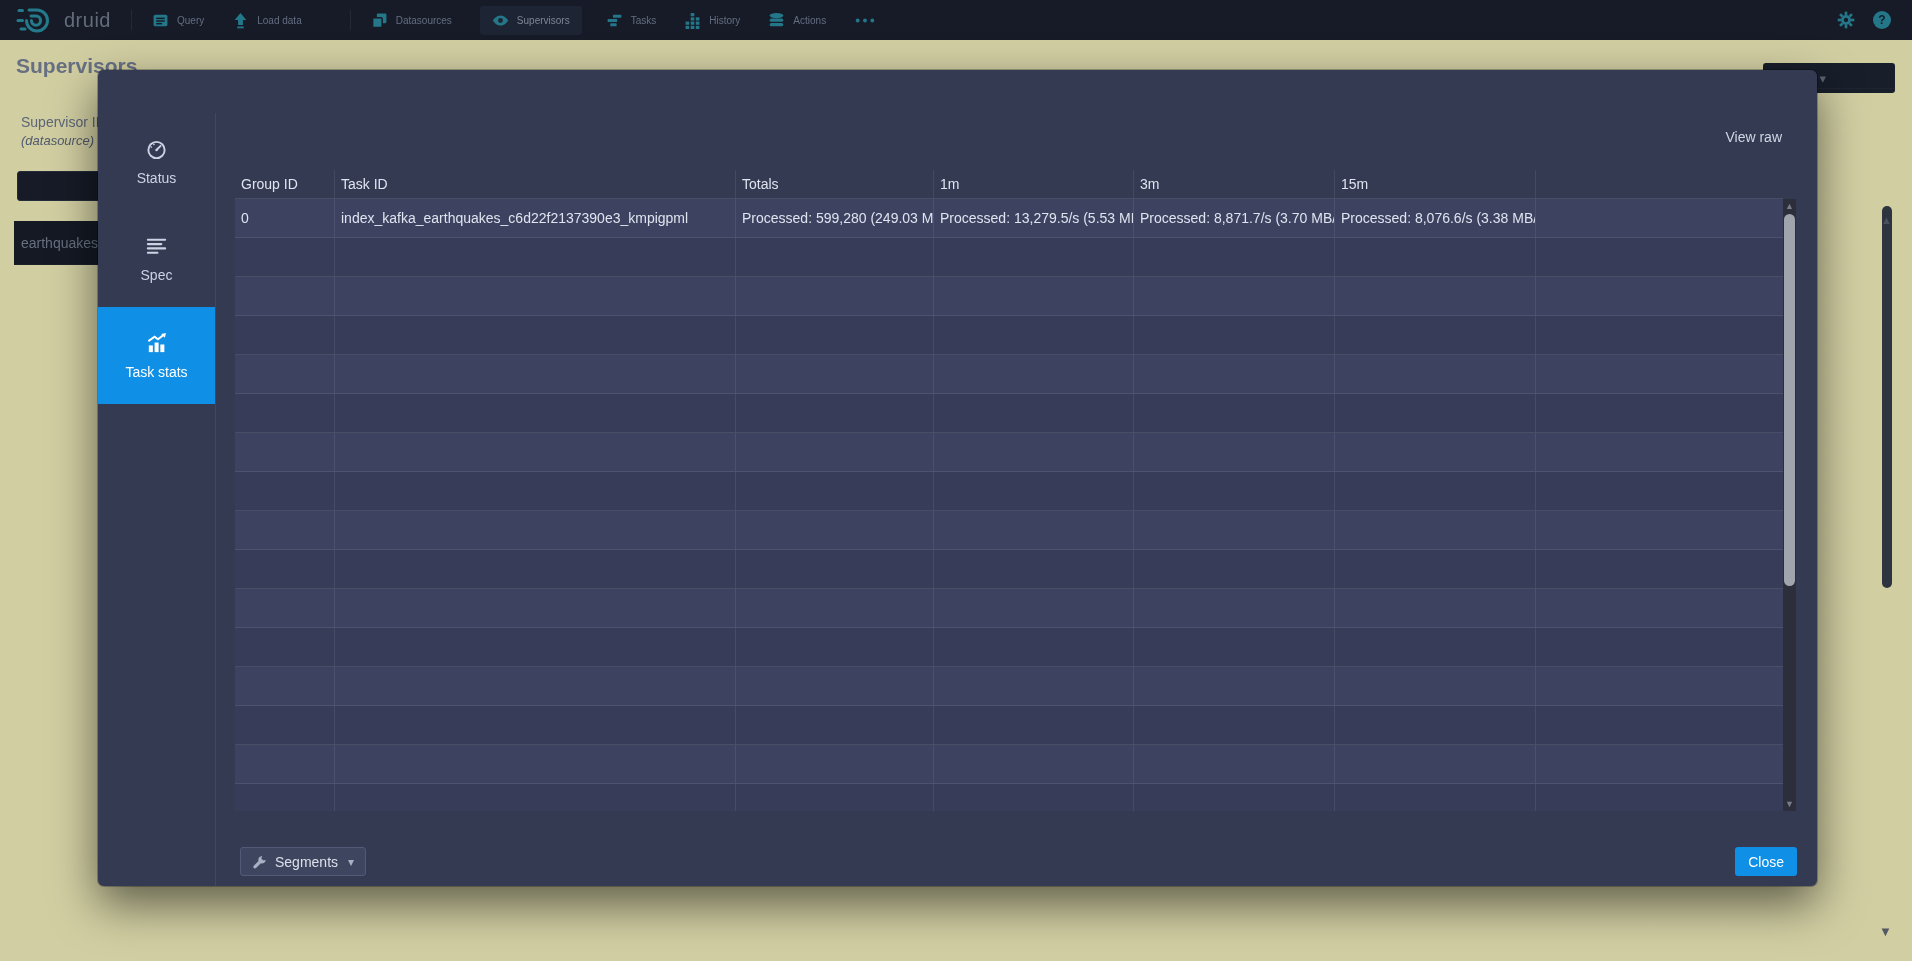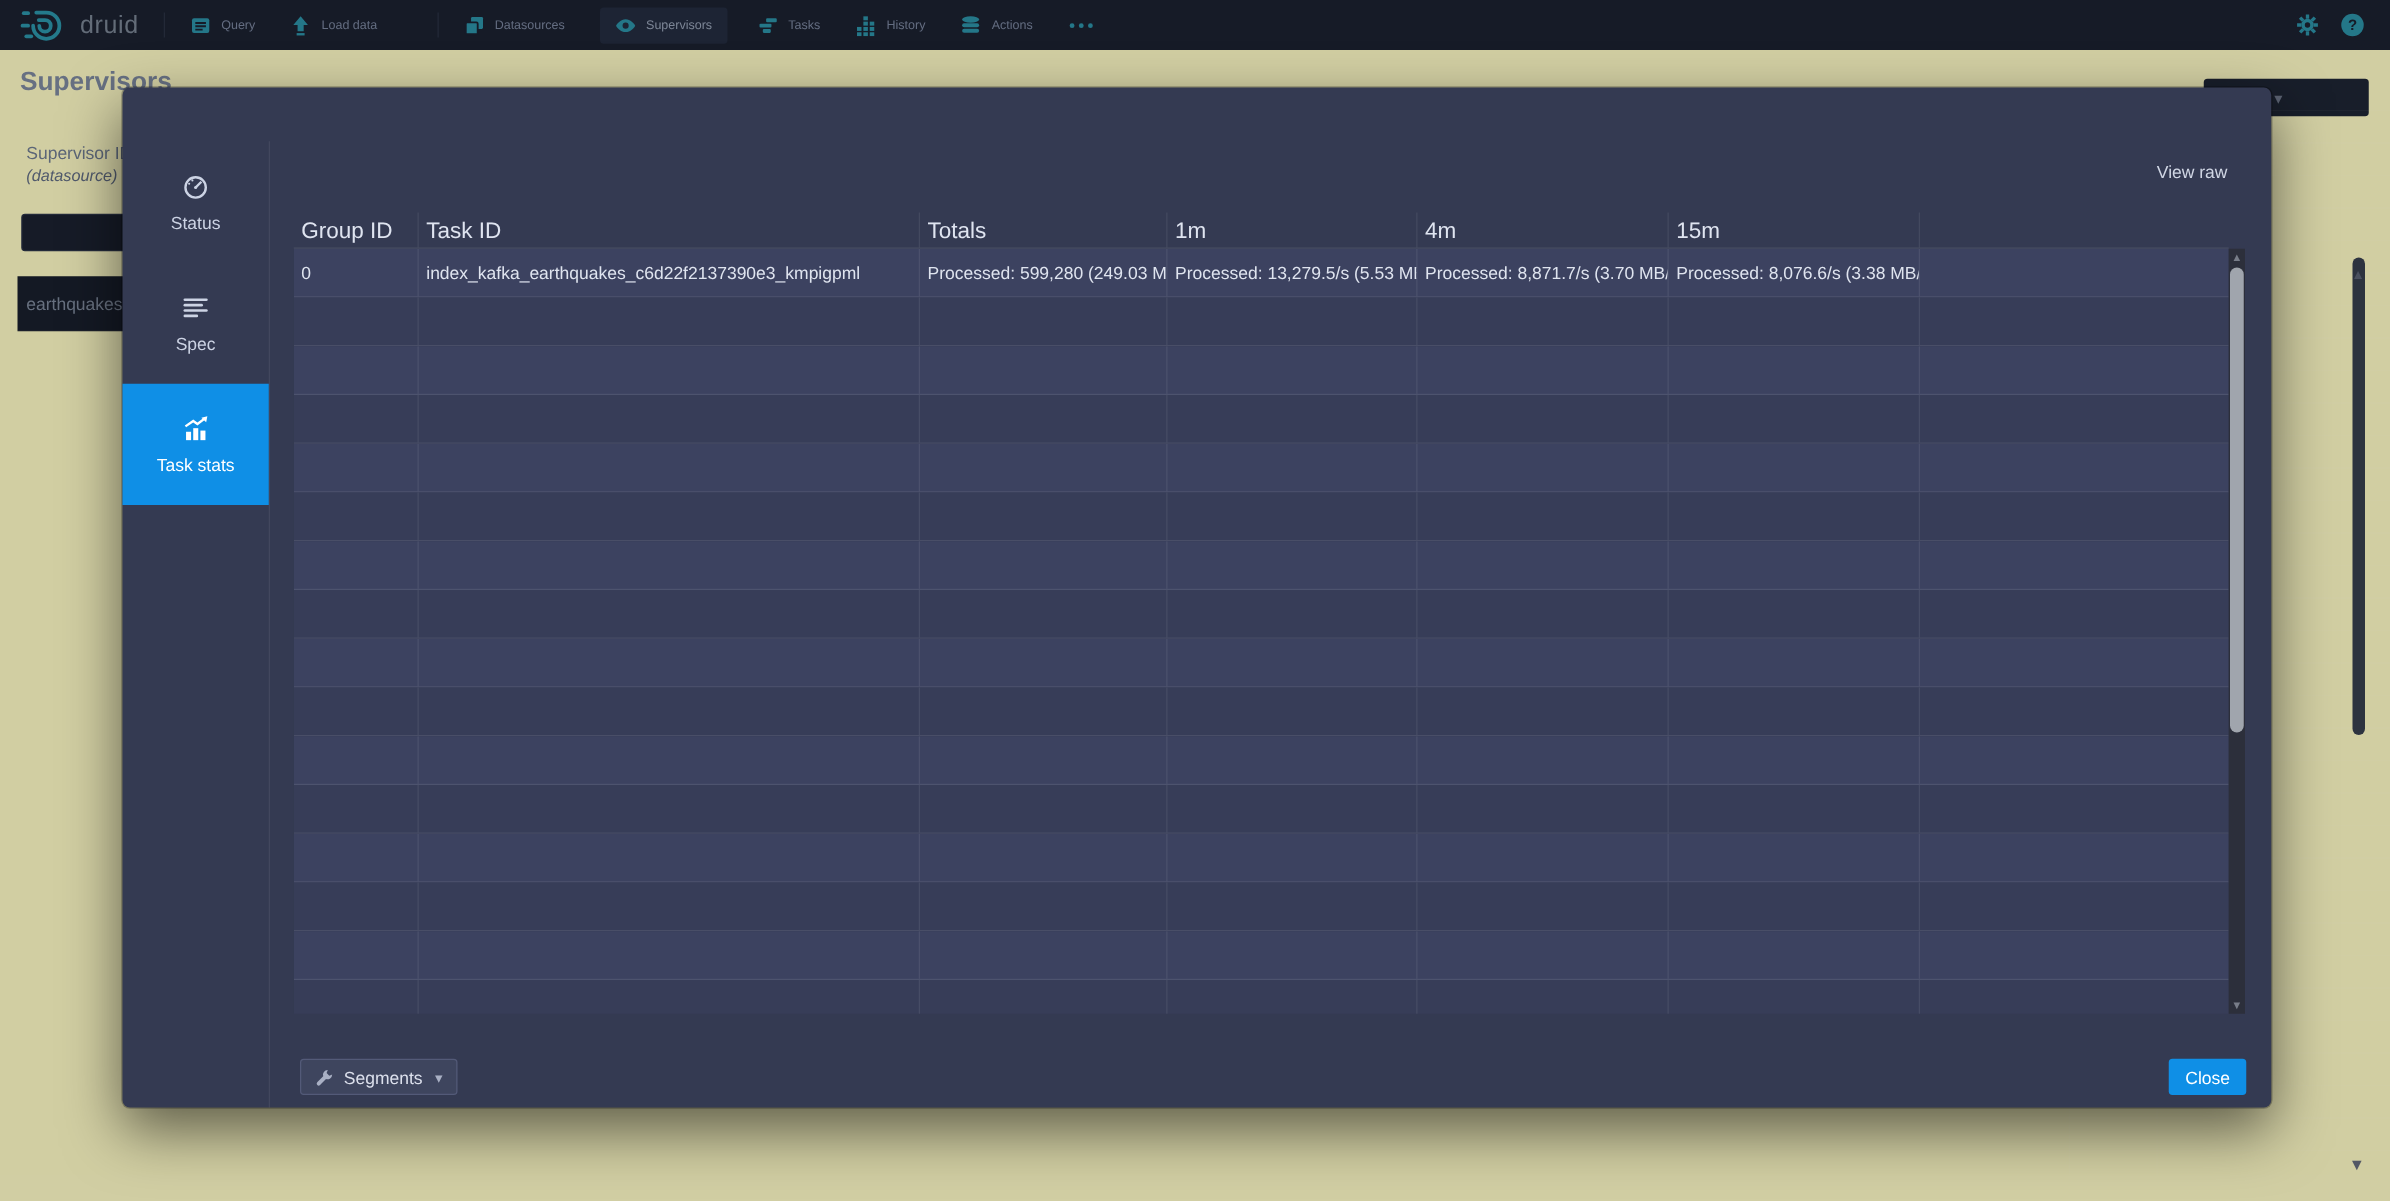--- a/index.html
+++ b/index.html
@@ -64,21 +64,21 @@
   .tab svg{width:23px;height:23px;}
   .tab .tab-label{font-size:14px;}
   .tab.active{background:#0f8fe6;color:#ffffff;}
 
   .content{position:relative;flex:1;}
   .view-raw{position:absolute;top:16px;right:35px;font-size:14px;color:#d0d6e4;cursor:pointer;}
 
   .table-wrap{position:absolute;left:19px;top:57px;width:1561px;height:641px;}
   .thead{display:flex;height:29px;line-height:29px;border-bottom:1px solid rgba(255,255,255,0.10);
          width:1548px;}
-  .thead .tcell{font-size:18px;color:#dfe4f0;cursor:pointer;}
+  .thead .tcell{font-size:14px;color:#dfe4f0;cursor:pointer;}
   .tbody{position:relative;width:1548px;height:612px;overflow:hidden;}
   .trow{display:flex;height:39px;line-height:38px;border-bottom:1px solid rgba(255,255,255,0.09);}
   .r-light{background:#3c4260;}
   .r-dark{background:#373d58;}
   .tcell{padding:0 6px;white-space:nowrap;overflow:hidden;font-size:14px;color:#dfe4ef;}
   .c0{width:100px;border-right:1px solid rgba(255,255,255,0.08);}
   .c1{width:401px;border-right:1px solid rgba(255,255,255,0.08);}
   .c2{width:198px;border-right:1px solid rgba(255,255,255,0.08);}
   .c3{width:200px;border-right:1px solid rgba(255,255,255,0.08);}
   .c4{width:201px;border-right:1px solid rgba(255,255,255,0.08);}
@@ -293,21 +293,21 @@
 
       <div class="content">
         <span class="view-raw">View raw</span>
 
         <div class="table-wrap">
           <div class="thead">
             <div class="tcell c0">Group ID</div>
             <div class="tcell c1">Task ID</div>
             <div class="tcell c2">Totals</div>
             <div class="tcell c3">1m</div>
-            <div class="tcell c4">4m</div>
+            <div class="tcell c4">3m</div>
             <div class="tcell c5">15m</div>
             <div class="tcell c6"></div>
           </div>
 
           <div class="tbody" id="tbody">
             <div class="trow r-light">
               <div class="tcell c0">0</div>
               <div class="tcell c1">index_kafka_earthquakes_c6d22f2137390e3_kmpigpml</div>
               <div class="tcell c2">Processed: 599,280 (249.03 MB)</div>
               <div class="tcell c3">Processed: 13,279.5/s (5.53 MB/s)</div>

